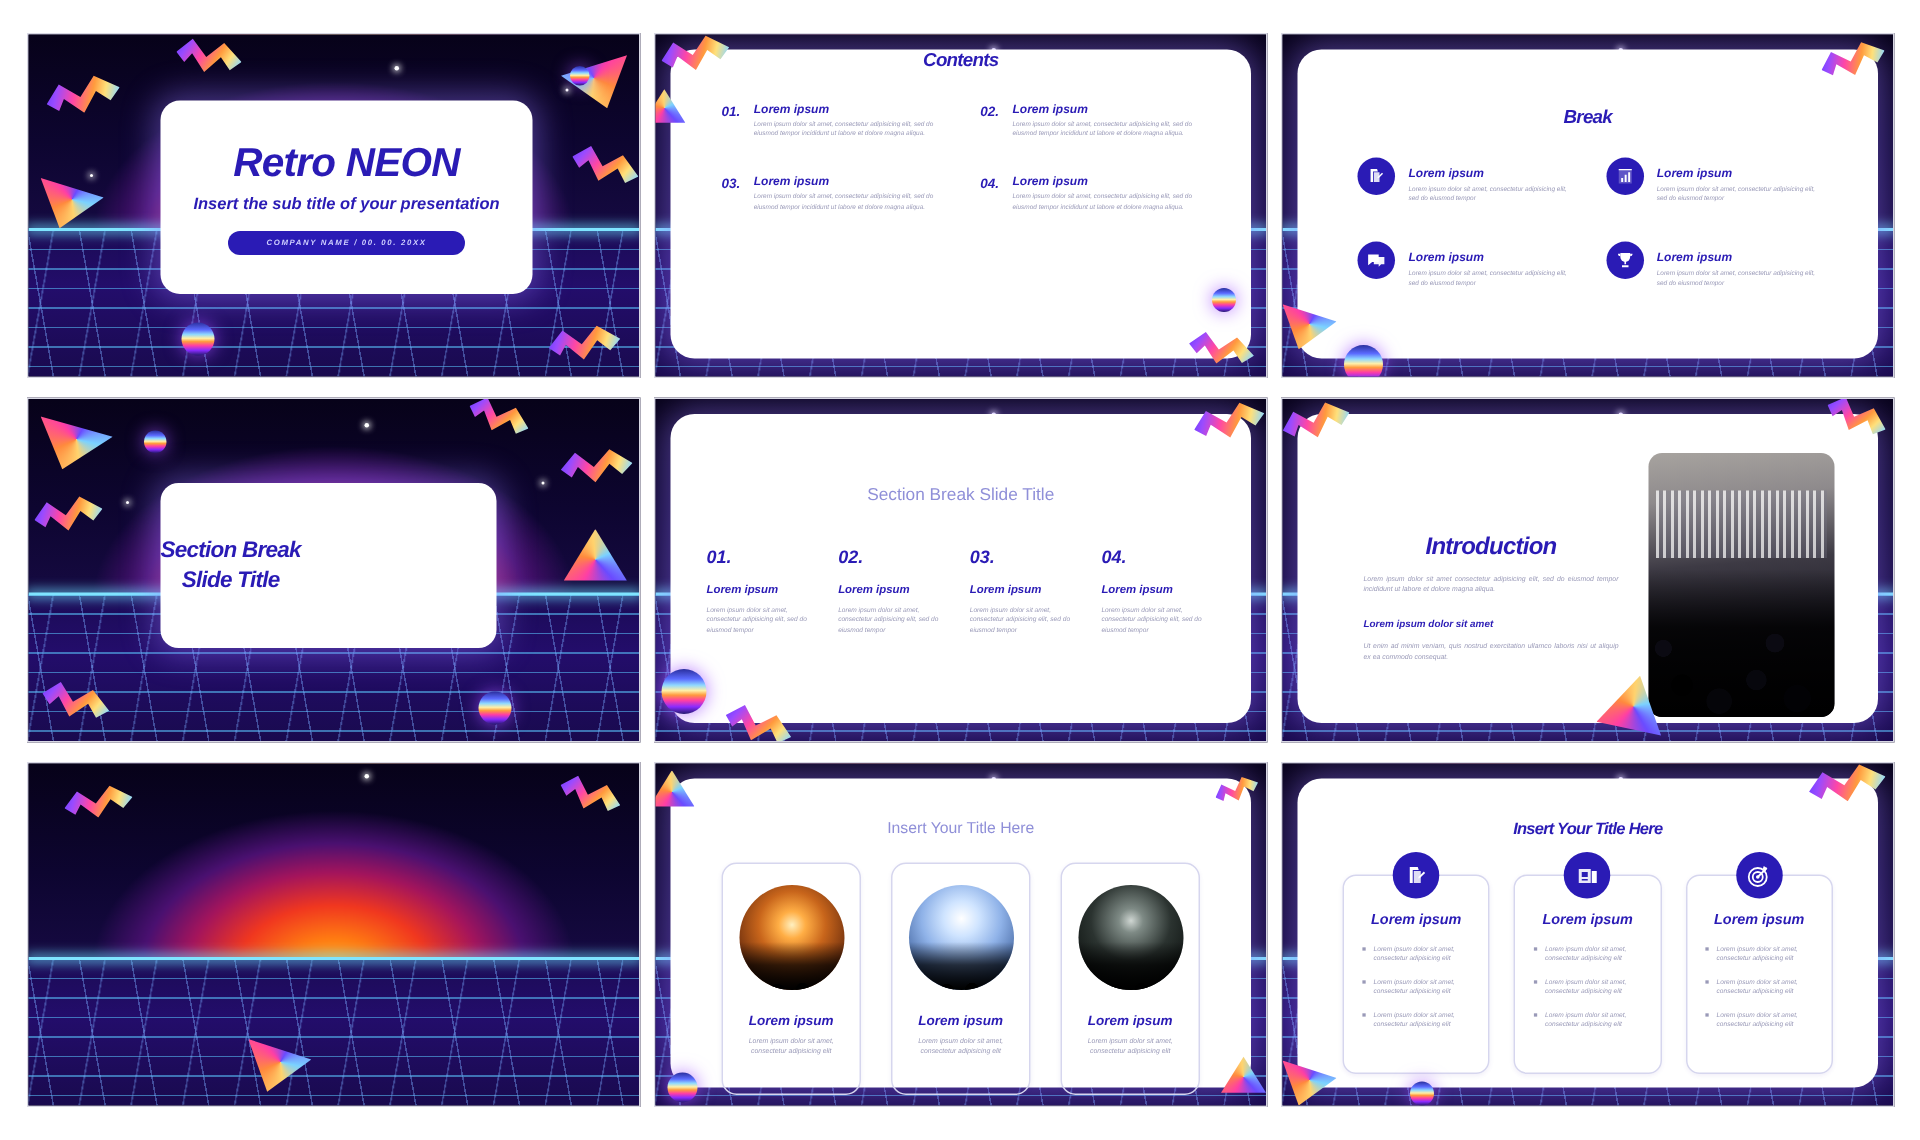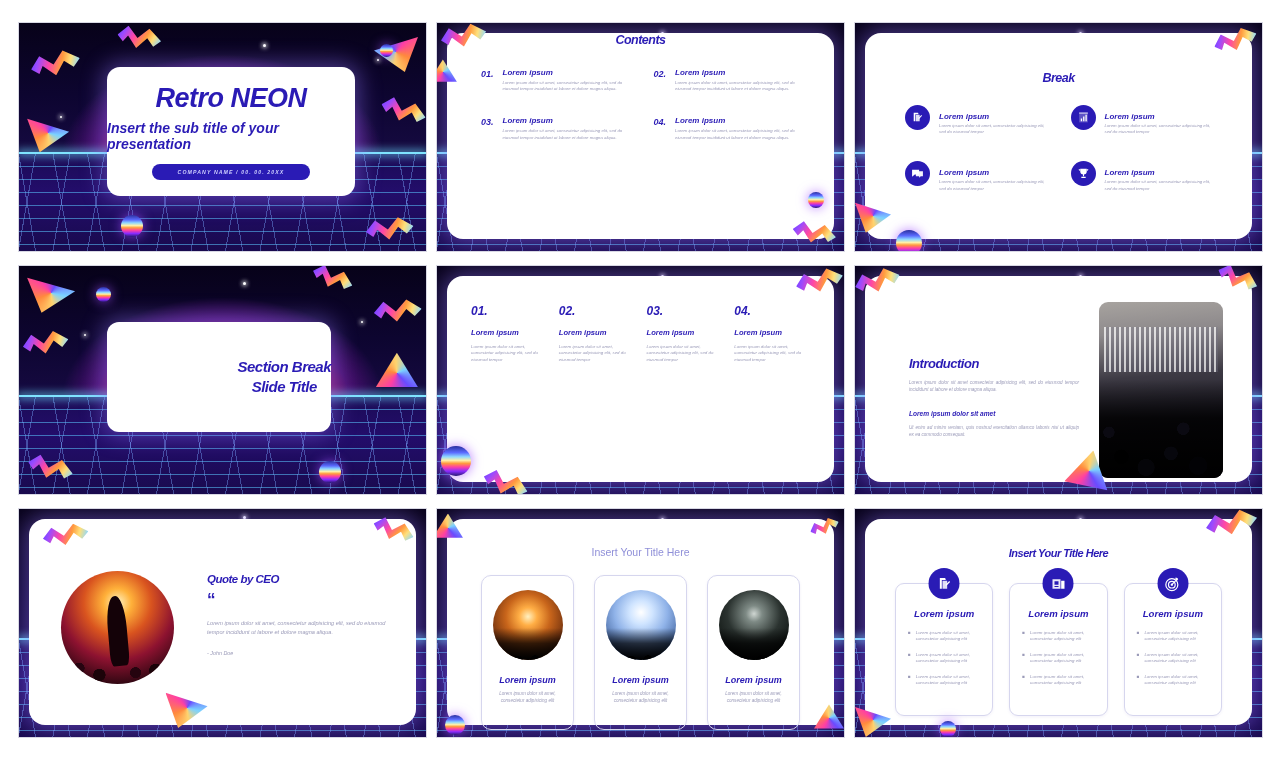--- a/index.html
+++ b/index.html
@@ -112,21 +112,21 @@
   .t-body { color: #9a9ab8; line-height: 1.45; font-style: italic; }
   .t-num { color: #2a1bb5; font-weight: bold; font-style: italic; }
 
   
   .cover-card {
     left: 88px; top: 44px; width: 248px; height: 129px;
     display: flex; flex-direction: column; align-items: center; justify-content: center;
     gap: 6px; border-radius: 13px;
   }
   .cover-title { font-size: 27px; }
-  .cover-subtitle { font-size: 14px; }
+  .cover-subtitle { font-size: 11px; }
   .cover-btn {
     margin-top: 6px; background: #2a1bb5; color: #cfd0ff;
     border-radius: 20px; padding: 5px 0; width: 158px; text-align: center;
     font-size: 5.2px; letter-spacing: 1.1px; font-style: italic; font-weight: bold;
   }
 
   
   .c-title { text-align: center; font-size: 12.5px; }
   .c-grid {
     margin: 21px 34px 0 34px;
@@ -148,40 +148,40 @@
     flex: 0 0 auto; width: 25px; height: 25px; border-radius: 50%;
     background: #2a1bb5; display: flex; align-items: center; justify-content: center;
   }
   .icon-circle svg { width: 13px; height: 13px; fill: #ffffff; }
   .a-item .h { font-size: 8px; margin-bottom: 3px; color:#2a1bb5; font-weight:bold; font-style:italic; }
   .a-item .p { font-size: 4.3px; }
 
   
   .sb-card {
     left: 88px; top: 56px; width: 224px; height: 110px;
-    display: flex; align-items: center; justify-content: flex-end; text-align: center;
+    display: flex; align-items: center; justify-content: flex-start; text-align: center;
     border-radius: 12px;
   }
 
   
   .sd-title {
     text-align: center; margin-top: 48px;
     font-size: 11.5px; color: #8f8fd8; font-weight: normal; font-style: normal;
   }
   .sd-grid {
     margin: 28px 24px 0 24px;
     display: grid; grid-template-columns: repeat(4, 1fr); column-gap: 12px;
   }
   .sd-col .n { font-size: 12px; margin-bottom: 10px; }
   .sd-col .h { font-size: 7.6px; margin-bottom: 7px; color:#2a1bb5; font-weight:bold; font-style:italic; }
   .sd-col .p { font-size: 4.4px; }
 
   
   .intro-body { position: absolute; left: 44px; top: 80px; width: 170px; }
-  .intro-body .h1 { font-size: 13px; margin-bottom: 9px; }
+  .intro-body .h1 { font-size: 16px; margin-bottom: 9px; text-align: center; }
   .intro-body .p { font-size: 4.6px; text-align: justify; }
   .intro-body .h2 { font-size: 6.6px; margin: 17px 0 8px; color:#2a1bb5; font-weight:bold; font-style:italic; }
   .photo {
     position: absolute; right: 29px; top: 26px; width: 124px; height: 176px;
     border-radius: 9px; overflow: hidden;
     background: linear-gradient(175deg, #a7a39f 0%, #8e8a8c 18%, #3d3a44 42%, #191722 70%, #0d0b12 100%);
   }
   .photo .crowd {
     position: absolute; inset: 0;
     background:
@@ -460,20 +460,21 @@
   <div class="slide">
     <div class="bg">
       <div class="bg-sky"></div>
       <div class="bg-ground"></div>
       <div class="bg-horizon"></div>
       <div class="stars">
           <div class="star big" style="left:55%;top:4%"></div>
         </div>
     </div>
     <div class="card card-full">
+      <div class="sd-title">Section Break Slide Title</div>
       <div class="sd-grid">
         <div class="sd-col">
           <div class="n t-num">01.</div>
           <div class="h">Lorem ipsum</div>
           <div class="p t-body">Lorem ipsum dolor sit amet, consectetur adipisicing elit, sed do eiusmod tempor</div>
         </div>
         <div class="sd-col">
           <div class="n t-num">02.</div>
           <div class="h">Lorem ipsum</div>
           <div class="p t-body">Lorem ipsum dolor sit amet, consectetur adipisicing elit, sed do eiusmod tempor</div>
@@ -522,32 +523,20 @@
   </div>
 
   <div class="slide">
     <div class="bg">
       <div class="bg-sky"></div>
       <div class="bg-ground"></div>
       <div class="bg-horizon"></div>
       <div class="stars">
           <div class="star big" style="left:55%;top:3%"></div>
         </div>
-    </div>
-    <div class="card card-full">
-      <div class="q-photo">
-        <div class="sil"></div>
-        <div class="hands"></div>
-      </div>
-      <div class="q-body">
-        <div class="h t-title">Quote by CEO</div>
-        <div class="q-mark">“</div>
-        <div class="p t-body">Lorem ipsum dolor sit amet, consectetur adipisicing elit, sed do eiusmod tempor incididunt ut labore et dolore magna aliqua.</div>
-        <div class="author">- John Doe</div>
-      </div>
     </div>
     <div class="deco shape-zig" style="left:6%;top:6%;width:46px;height:28px;transform:rotate(-10deg)"></div>
     <div class="deco shape-zig" style="right:3%;top:4%;width:42px;height:28px;transform:rotate(18deg)"></div>
     <div class="deco shape-tri2" style="left:36%;bottom:4%;width:42px;height:40px"></div>
   </div>
 
   <div class="slide">
     <div class="bg">
       <div class="bg-sky"></div>
       <div class="bg-ground"></div>

